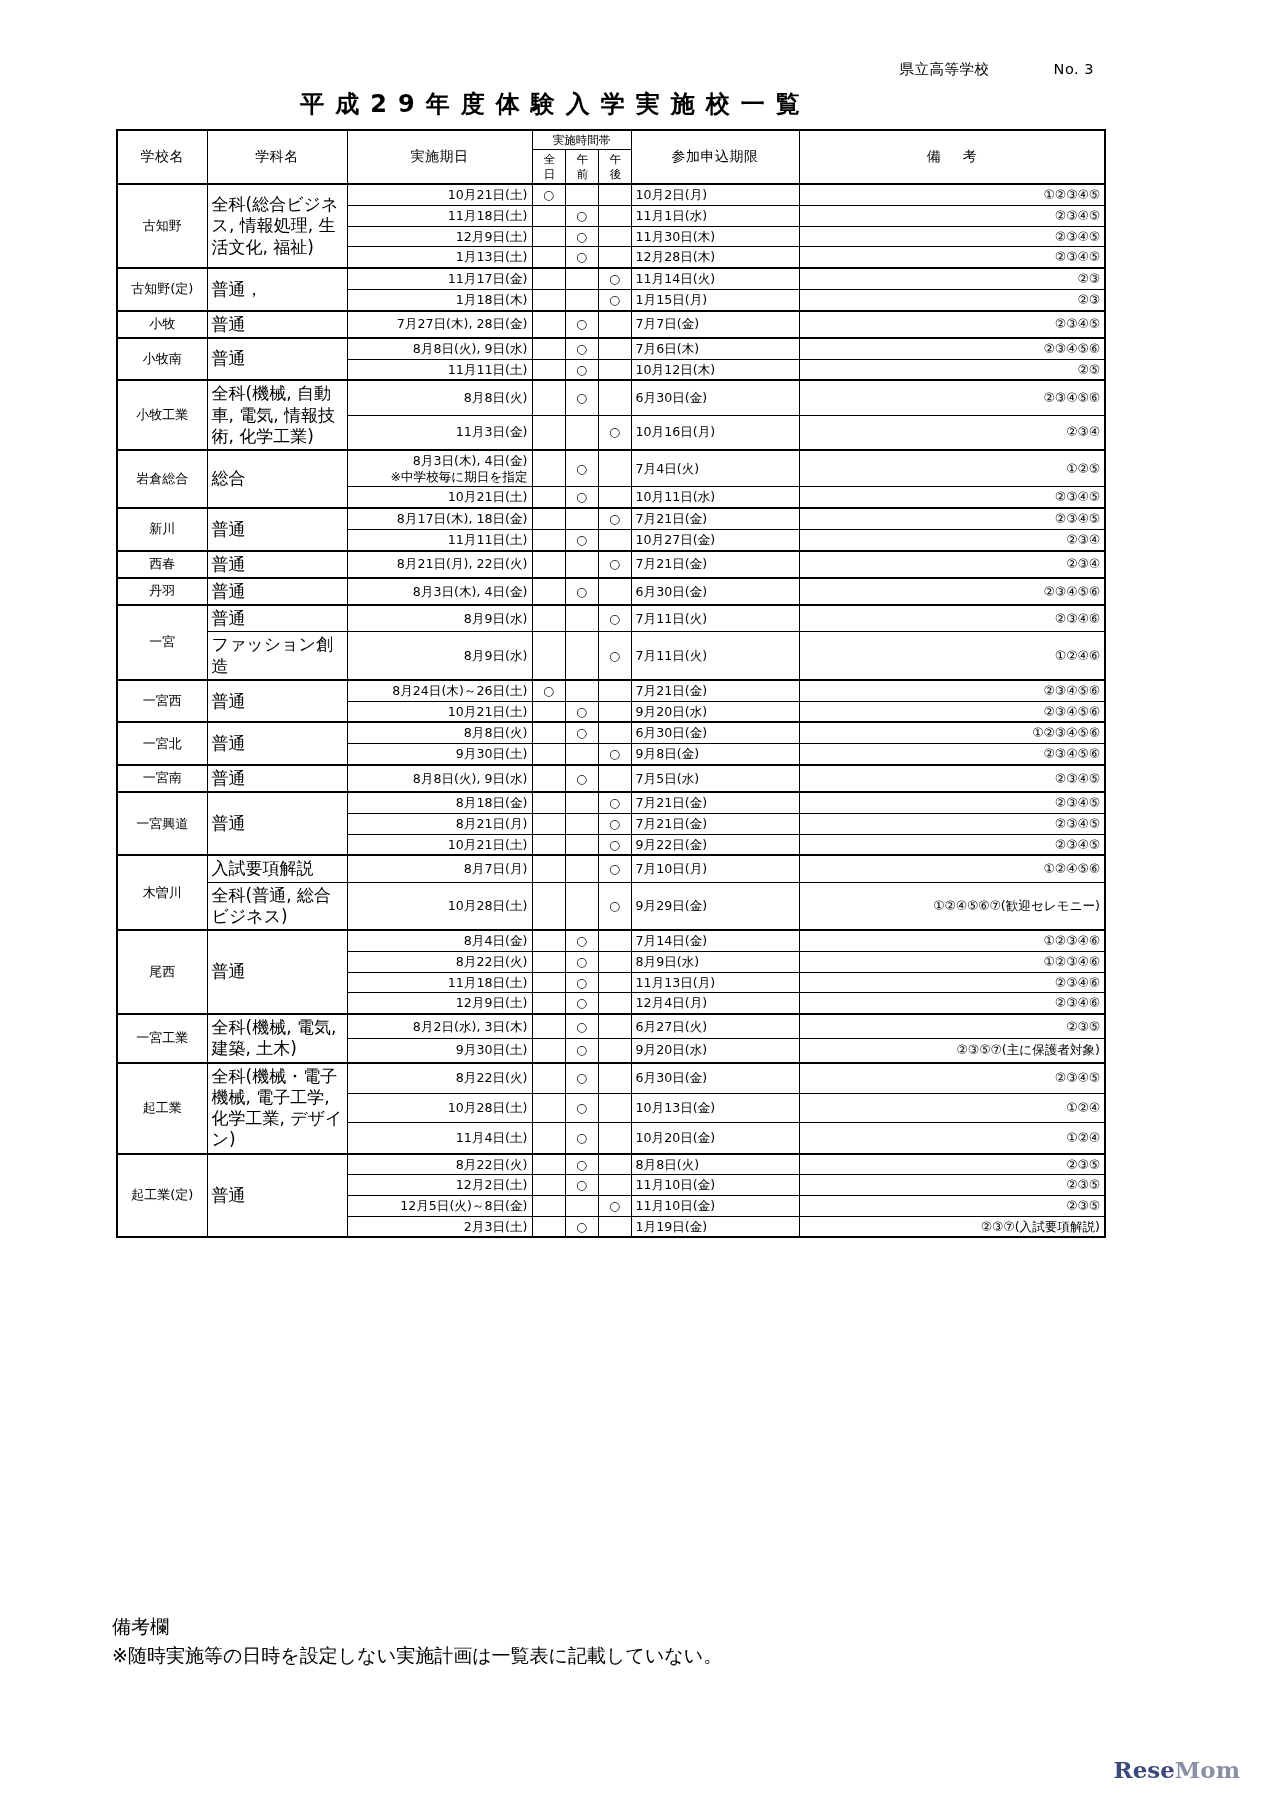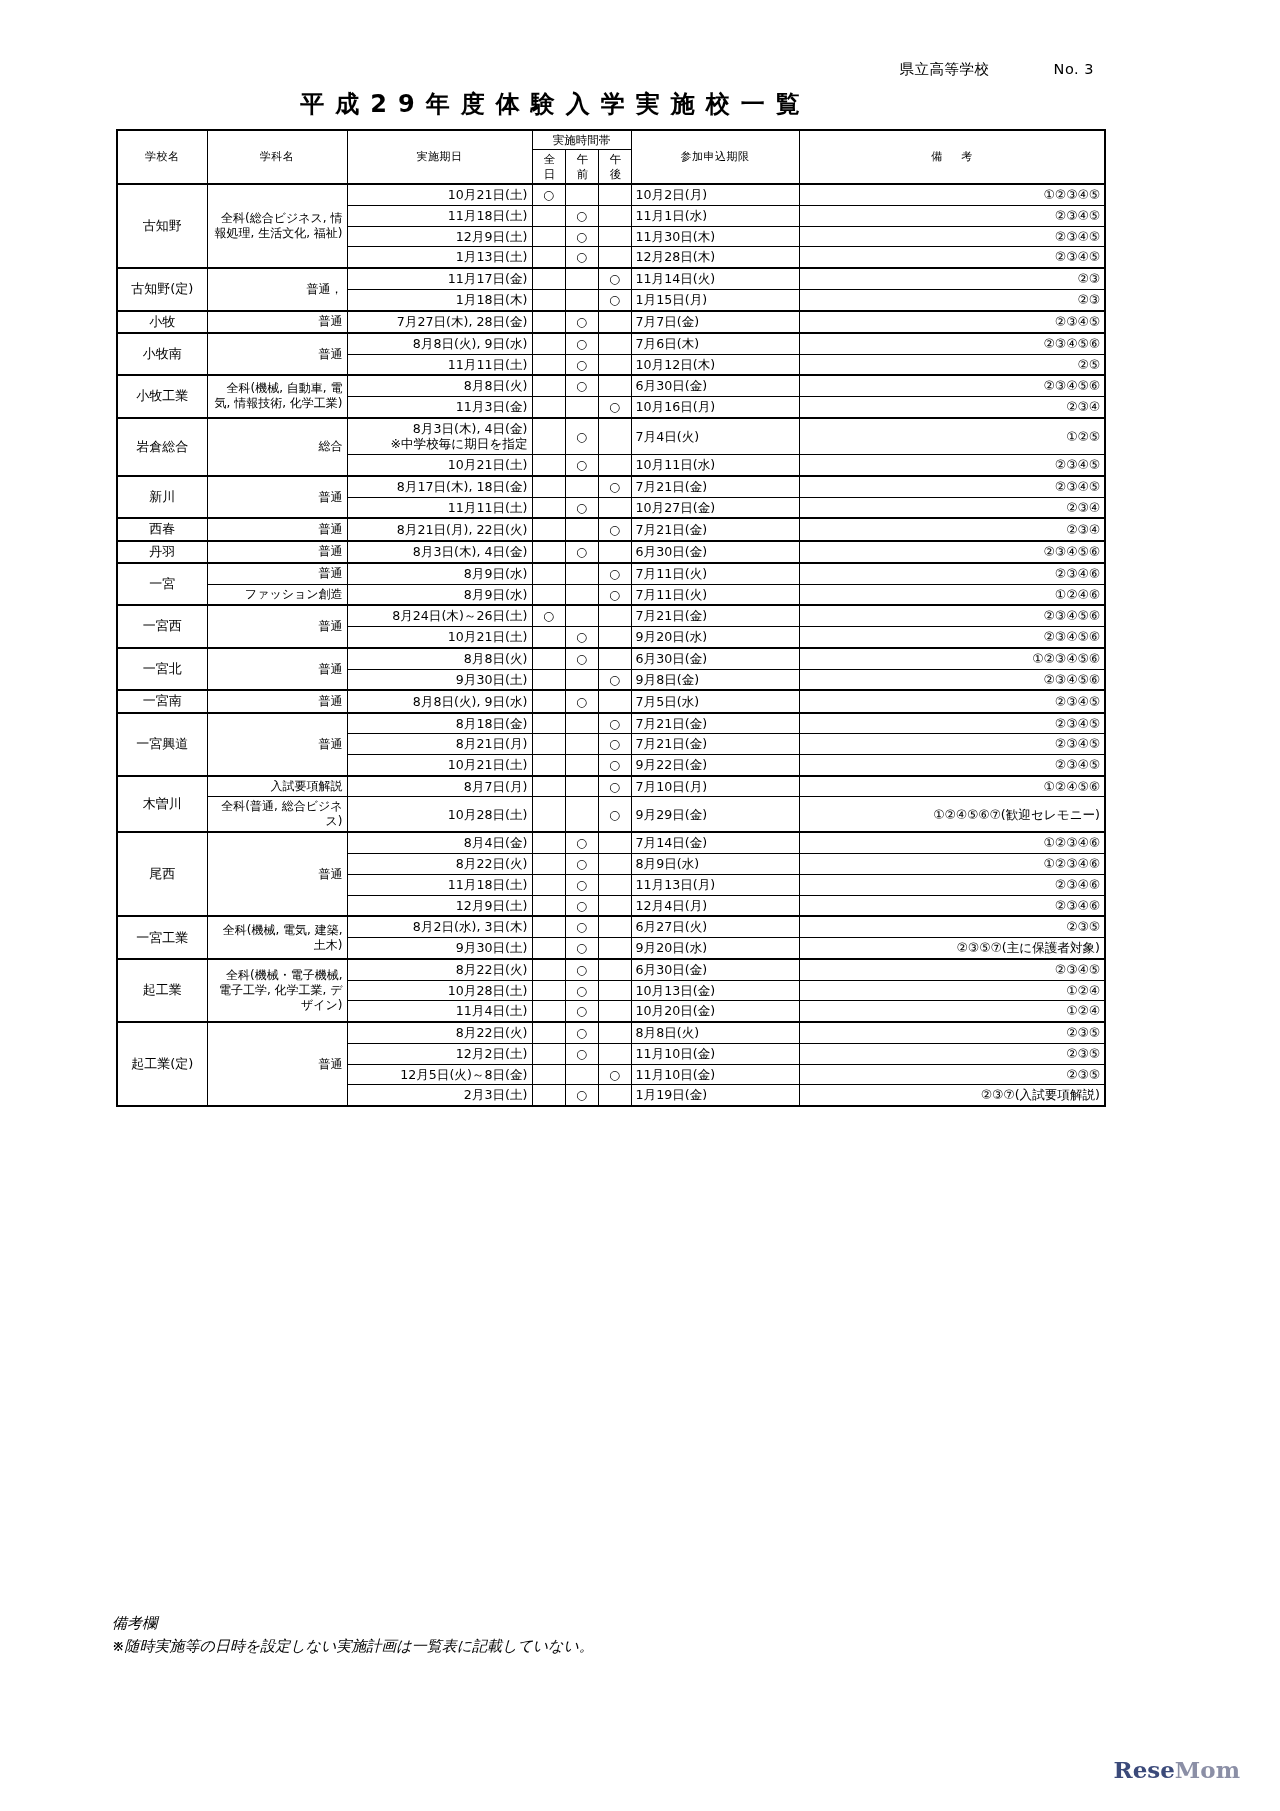--- a/index.html
+++ b/index.html
@@ -74,42 +74,41 @@
 
   col.c-school  { width: 90px; }
   col.c-course  { width: 140px; }
   col.c-dates   { width: 185px; }
   col.c-allday  { width: 33px; }
   col.c-am      { width: 33px; }
   col.c-pm      { width: 33px; }
   col.c-deadline{ width: 168px; }
   col.c-remarks { width: 306px; }
 
-  th.h-center { text-align: center; font-size: 11px; letter-spacing: 0.5px; }
+  th.h-center { text-align: center; font-size: 14px; letter-spacing: 0.5px; }
   th.h-sub { text-align: center; font-size: 11.5px; padding: 1px 0; }
   th.h-remark { letter-spacing: 4px; text-indent: 4px; }
 
   td.school { text-align: center; font-size: 13px; }
-  td.course { text-align: right; font-size: 12px; }
+  td.course { text-align: left; font-size: 17px; }
   td.dates  { text-align: right; font-size: 12.6px; margin-left: 21px; }
   td.mark   { text-align: center; font-size: 12.6px; }
   td.deadline { text-align: left; font-size: 12.6px; }
   td.remarks  { text-align: right; font-size: 12.6px; }
 
   .note-line { display: block; }
 
   
   .legend {
     position: absolute;
     left: 112px;
     top: 1612px;
     width: 1000px;
-    font-size: 15px;
+    font-size: 19px;
     line-height: 1.5;
-    font-style: italic;
   }
   .legend .lg-title { display: block; }
   .legend .lg-body  { display: block; }
   .legend .lg-note  { display: block; }
 
   
   .watermark {
     position: absolute;
     right: 40px;
     bottom: 28px;

